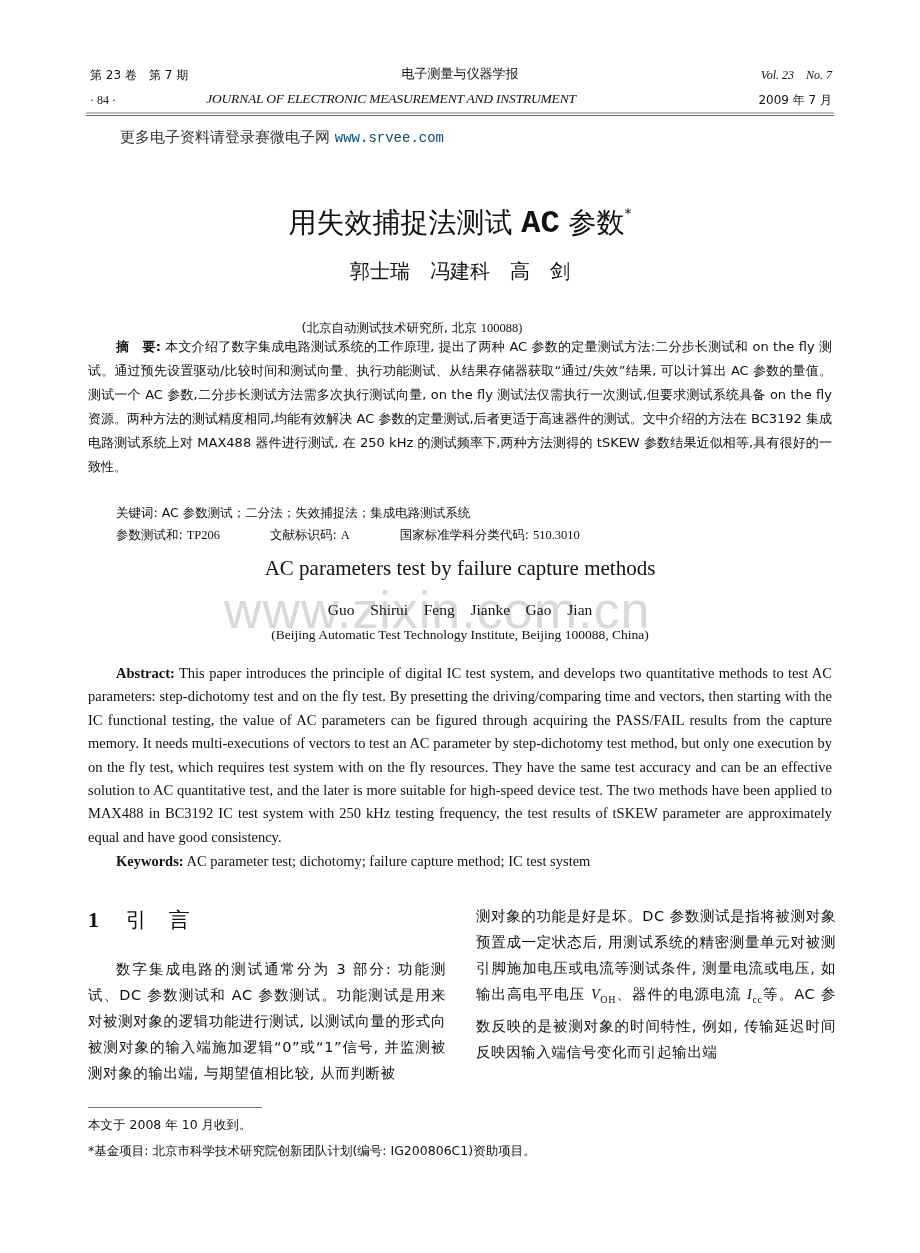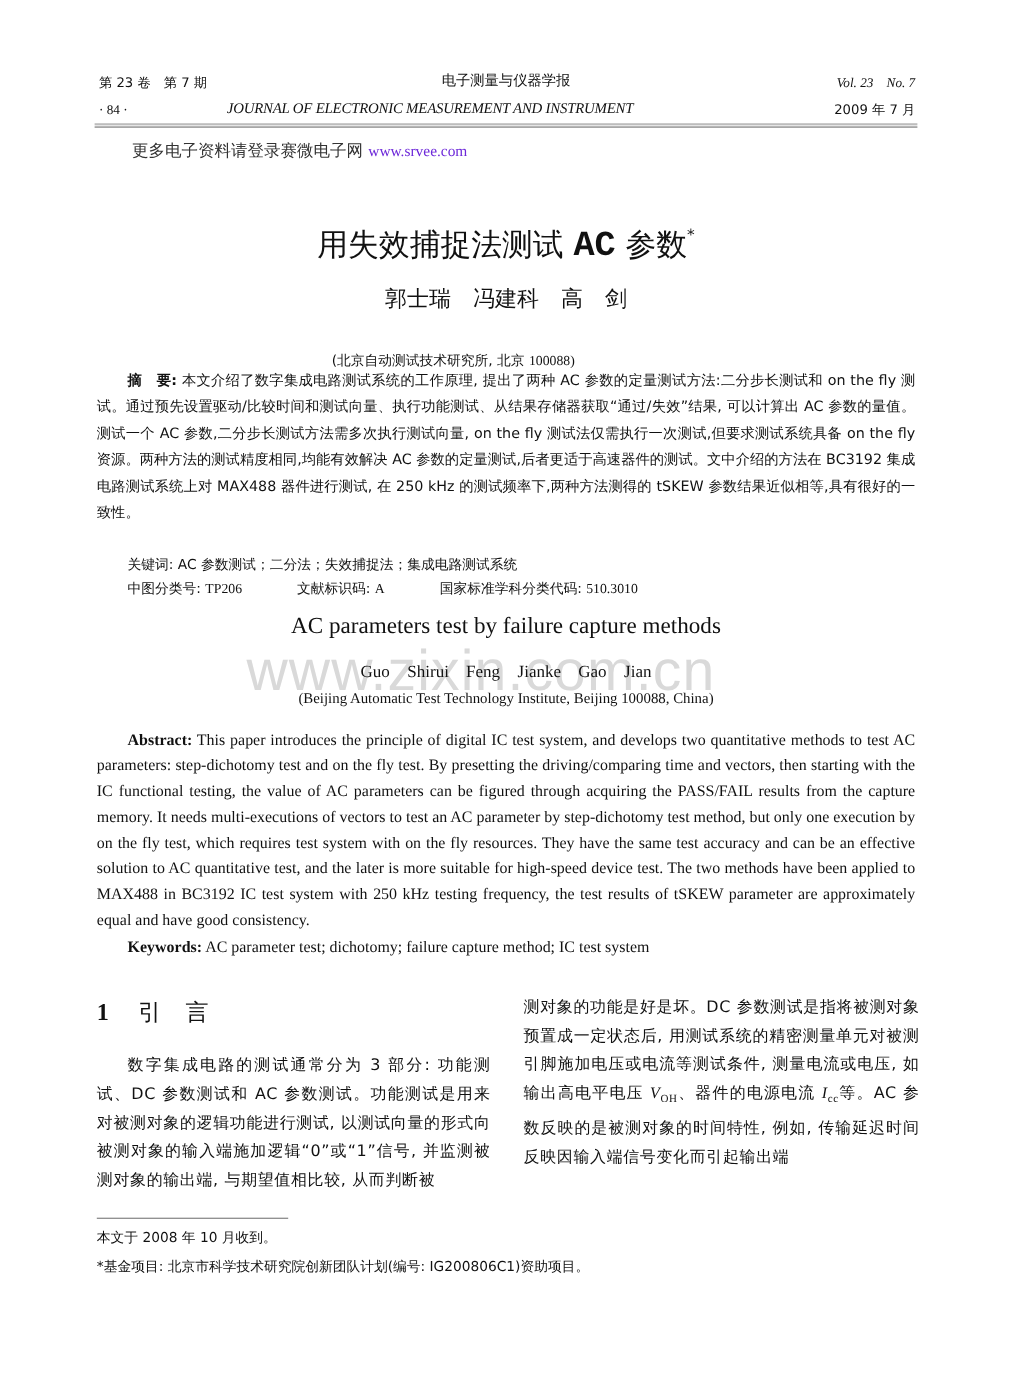--- a/index.html
+++ b/index.html
@@ -11,21 +11,21 @@
     .hdr-left1 { left: 90px; top: 67px; }
     .hdr-center1 { left: 0; width: 920px; top: 66px; text-align: center; font-size: 13px; }
     .hdr-right1 { right: 88px; top: 67px; font-style: italic; font-family: "Liberation Serif", serif; }
     .hdr-left2 { left: 90px; top: 92px; font-family: "Liberation Serif", serif; }
     .hdr-center2 { left: 0; width: 782px; top: 91px; text-align: center; font-style: italic; font-family: "Liberation Serif", serif; font-size: 13.5px; letter-spacing: -0.2px; }
     .hdr-right2 { right: 88px; top: 92px; }
     .rule1 { left: 86px; width: 748px; top: 112px; height: 2px; background: #bdbdbd; }
     .rule2 { left: 86px; width: 748px; top: 115px; height: 1px; background: #6e6e6e; }
 
     .promo { left: 120px; top: 128px; font-size: 15px; color: #333; }
-    .promo .url { font-family: Liberation Serif, serif; color: #6d28d9; font-size: 14px; text-align: right; }
+    .promo .url { font-family: Liberation Mono, monospace; color: #0c4a6e; font-size: 14px; text-align: right; }
 
     .title { left: 0; width: 920px; top: 204px; text-align: center; font-size: 28px; font-weight: normal; }
     .title .ac { font-family: Liberation Mono, monospace; font-weight: bold; font-size: 32px; }
     .title sup { font-size: 14px; vertical-align: 14px; }
     .authors { left: 0; width: 920px; top: 258px; text-align: center; font-size: 20px; word-spacing: 10px; }
     .affil { left: 0; width: 824px; top: 320px; text-align: center; font-size: 12.5px; }
     .affil .num { font-family: "Liberation Serif", serif; }
 
     .cn-abs { left: 88px; width: 744px; top: 335px; font-size: 13px; line-height: 24px; text-align: justify; }
     .cn-abs .lbl { font-weight: bold; }
@@ -92,21 +92,21 @@
 <div class="abs cn-abs indent">
   <span class="lbl">摘　要:</span>
   <span>本文介绍了数字集成电路测试系统的工作原理, 提出了两种 AC 参数的定量测试方法:二分步长测试和 on the fly 测试。通过预先设置驱动/比较时间和测试向量、执行功能测试、从结果存储器获取“通过/失效”结果, 可以计算出 AC 参数的量值。测试一个 AC 参数,二分步长测试方法需多次执行测试向量, on the fly 测试法仅需执行一次测试,但要求测试系统具备 on the fly 资源。两种方法的测试精度相同,均能有效解决 AC 参数的定量测试,后者更适于高速器件的测试。文中介绍的方法在 BC3192 集成电路测试系统上对 MAX488 器件进行测试, 在 250 kHz 的测试频率下,两种方法测得的 tSKEW 参数结果近似相等,具有很好的一致性。</span>
 </div>
 
 <div class="abs kw-cn">
   <span>关键词:</span>
   <span>AC 参数测试；二分法；失效捕捉法；集成电路测试系统</span>
 </div>
 <div class="abs cls-row">
-  <span class="item"><span>中图分类号:</span> <span class="lat">TP206</span></span>
+  <span class="item"><span>参数测试和:</span> <span class="lat">TP206</span></span>
   <span class="item"><span>文献标识码:</span> <span class="lat">A</span></span>
   <span><span>国家标准学科分类代码:</span> <span class="lat">510.3010</span></span>
 </div>
 
 <div class="abs watermark">www.zixin.com.cn</div>
 
 <div class="abs en-title">AC parameters test by failure capture methods</div>
 <div class="abs en-authors">Guo Shirui　Feng Jianke　Gao Jian</div>
 <div class="abs en-affil">(Beijing Automatic Test Technology Institute, Beijing 100088, China)</div>
 

